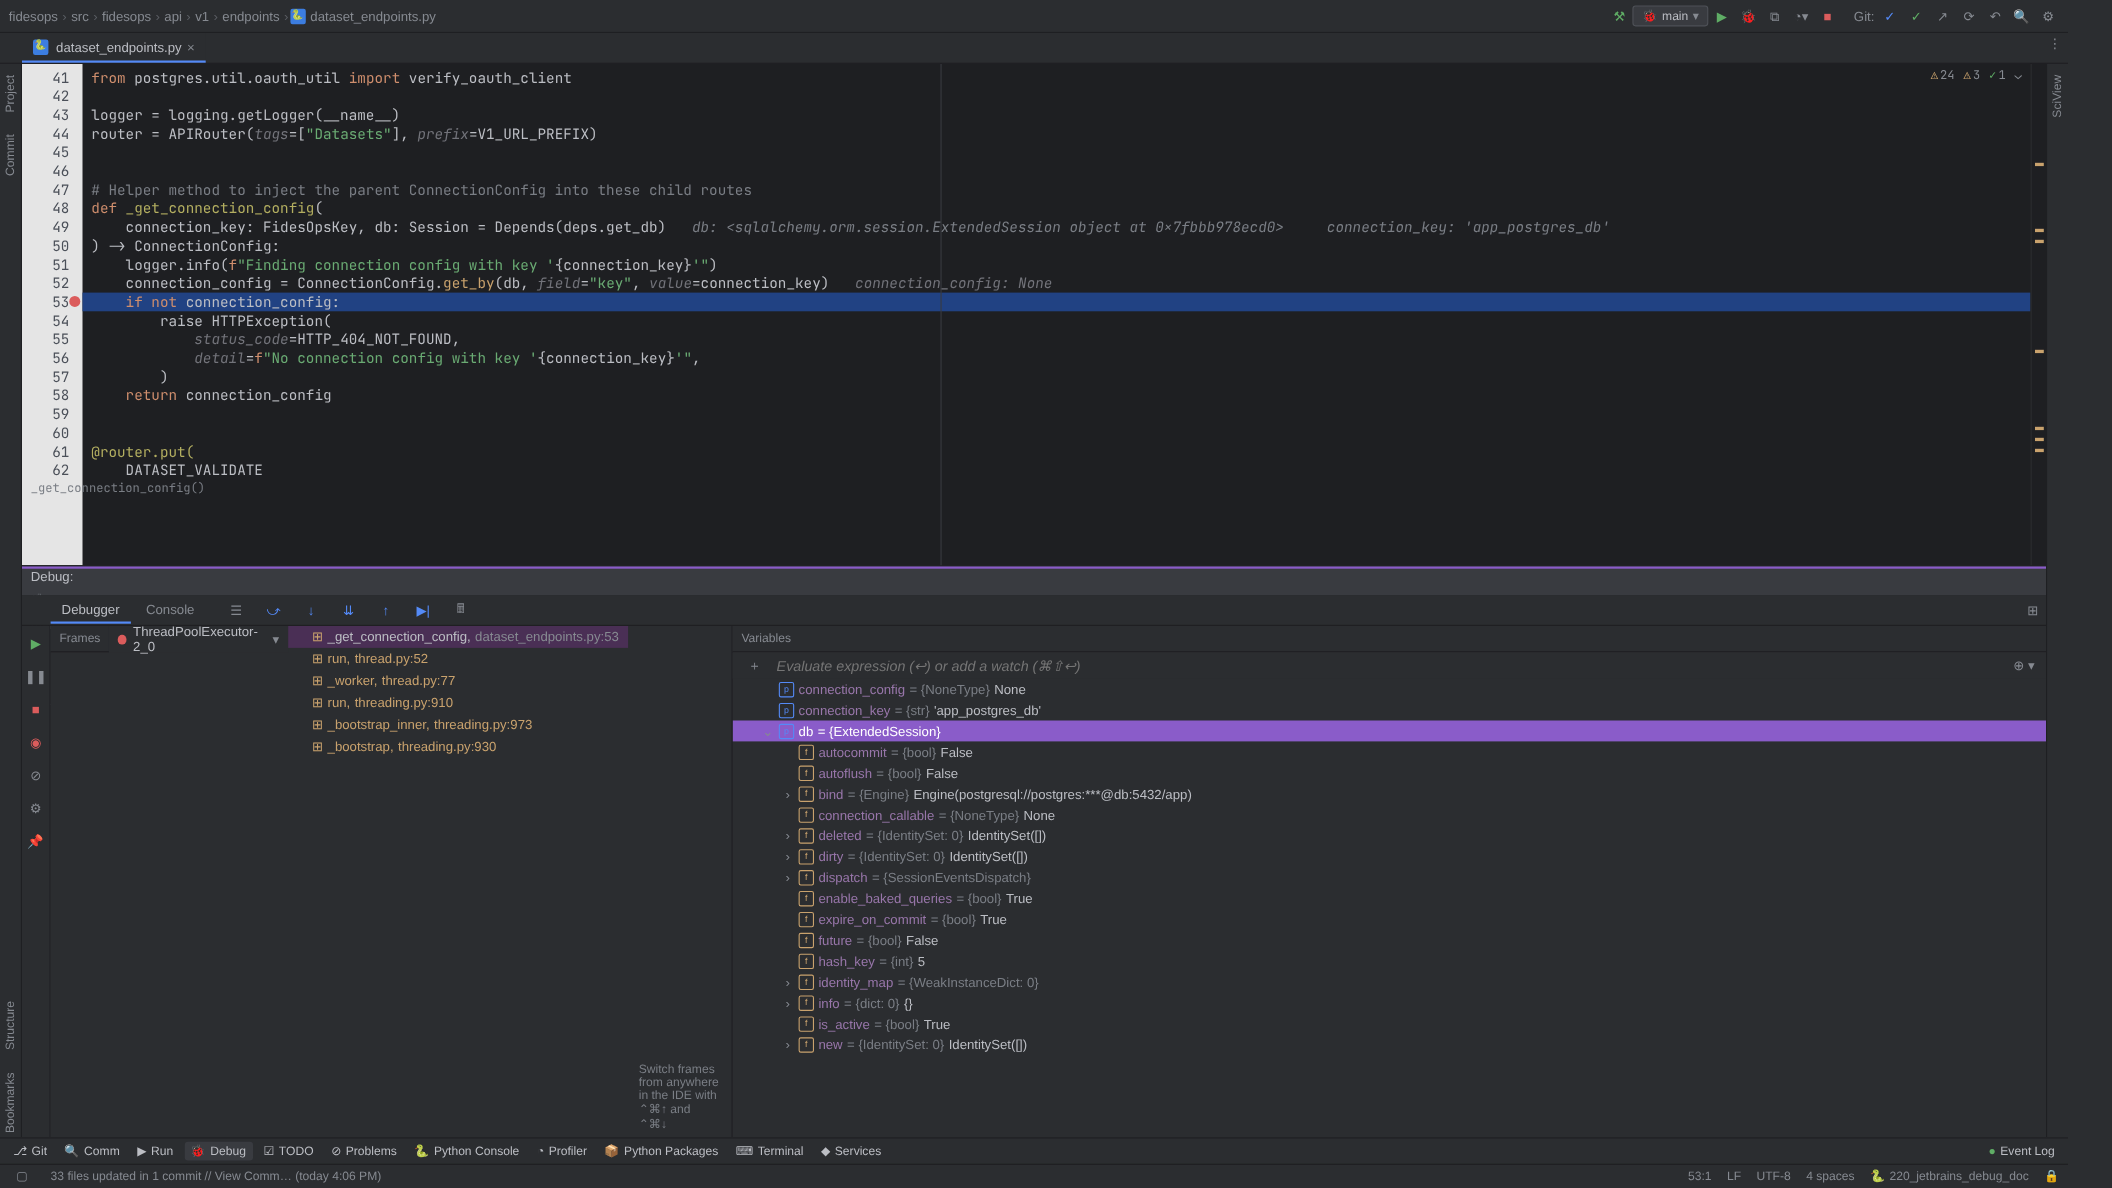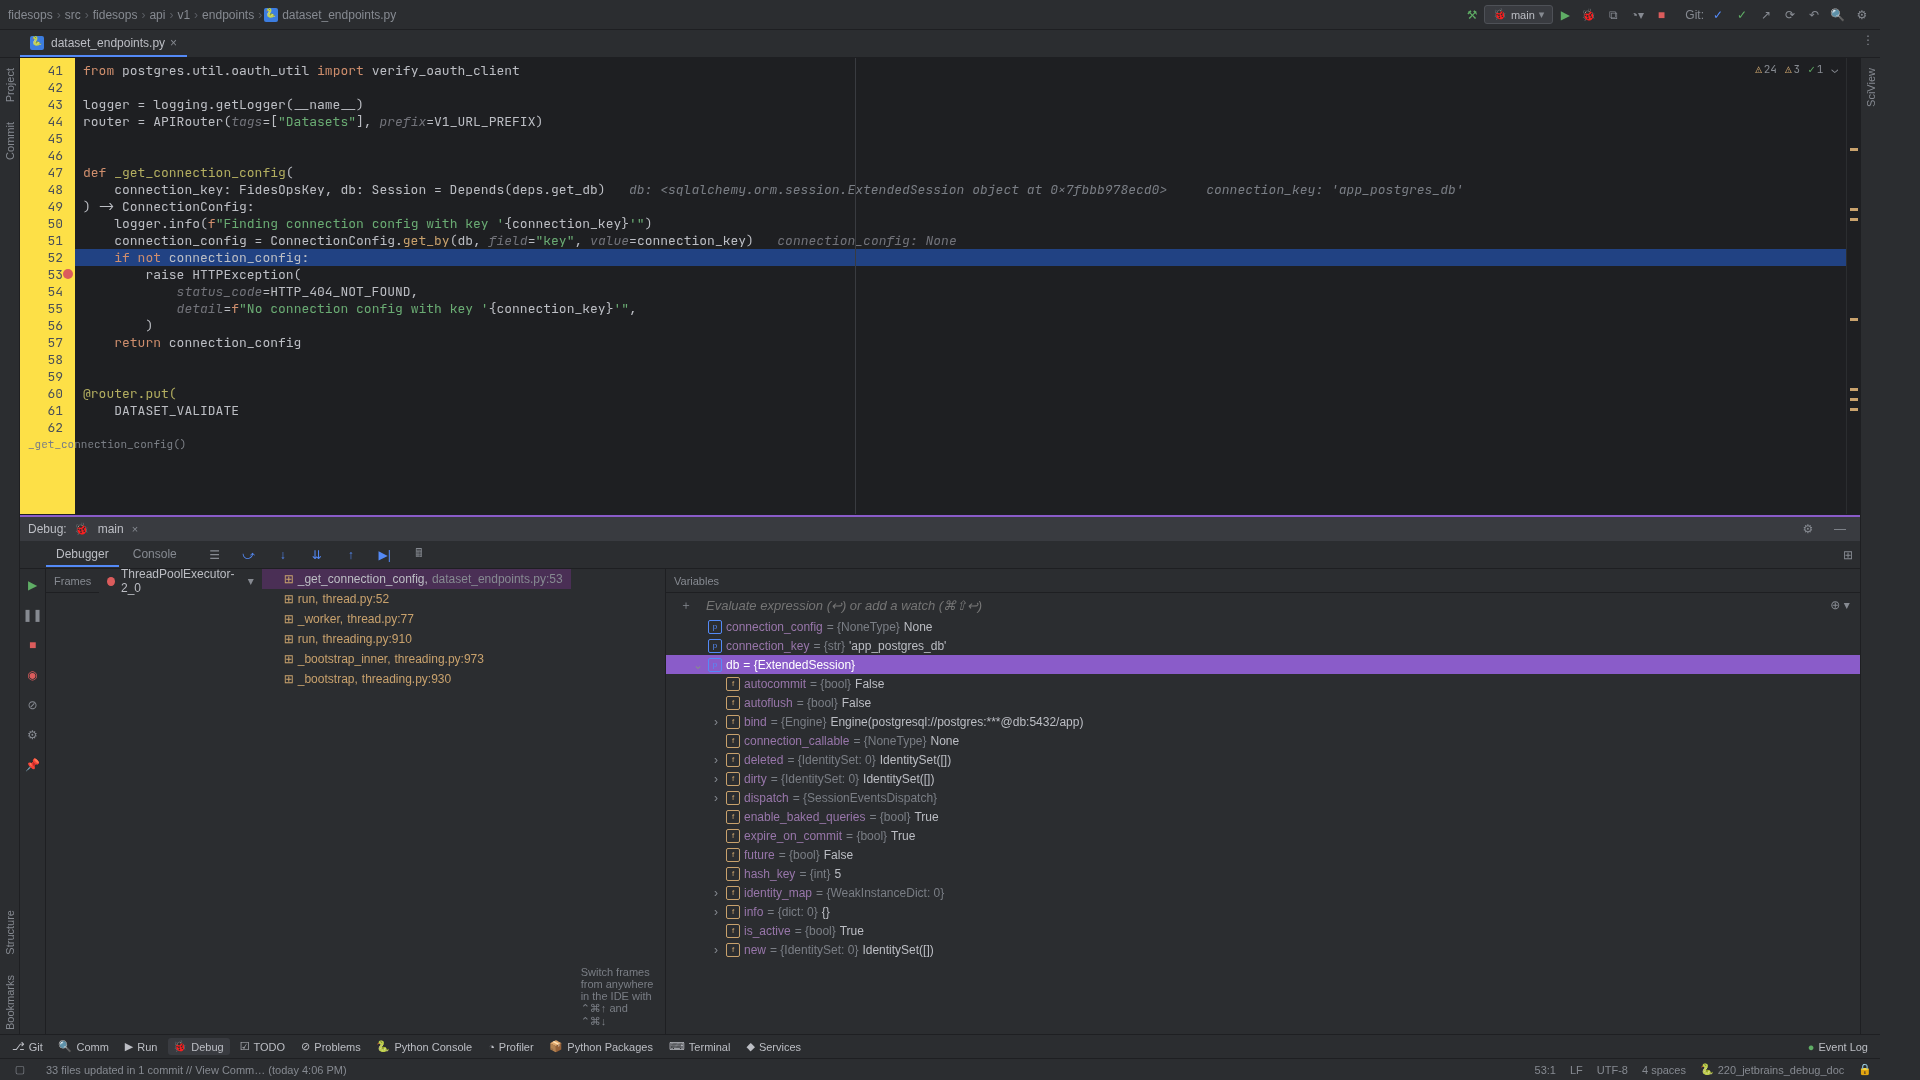--- a/index.html
+++ b/index.html
@@ -30,40 +30,40 @@
 
 .lstrip { width:20px; background:#2b2d30; border-right:1px solid #1e1f22; display:flex; flex-direction:column; align-items:center; padding-top:6px; gap:12px; }
 .vlabel { writing-mode:vertical-rl; transform:rotate(180deg); font-size:11px; color:#868a91; padding:4px 0; cursor:pointer; }
 .vlabel.r { writing-mode:vertical-rl; }
 
 
 .rstrip { width:20px; background:#2b2d30; border-left:1px solid #1e1f22; display:flex; flex-direction:column; align-items:center; padding-top:6px; gap:12px; }
 
 
 .editor-wrap { flex:1; display:flex; overflow:hidden; background:#1e1f22; }
-.gutter { width:55px; background:#fde047; text-align:right; color:#4b5059; padding-top:4px; }
+.gutter { width:55px; background:#e5e5e5; text-align:right; color:#4b5059; padding-top:4px; }
 .gline { height:17px; line-height:17px; padding-right:12px; position:relative; }
 .bp { position:absolute; right:2px; top:3px; width:10px; height:10px; border-radius:50%; background:#db5c5c; }
 .code { flex:1; padding-top:4px; position:relative; }
 .cline { height:17px; line-height:17px; white-space:pre; padding-left:8px; }
 .cline.hl { background:#214283; }
 .c-kw { color:#cf8e6d; }
 .c-str { color:#6aab73; } .c-com { color:#7a7e85; font-style:normal; } .c-param { color:#72737a; font-style:italic;margin-top:36px; }
 .c-dec { color:#b3ae60; } .c-yellow { color:#c9a26d; }
 .vguide { position:absolute; top:0; bottom:0; left:780px; width:1px; background:#393b40; }
 .inspection { position:absolute; top:4px; right:8px; font-size:11px; color:#868a91; display:flex; gap:8px; align-items:center; }
 .inspection .warn::before { content:"⚠"; color:#c9a26d; margin-right:2px; }
 .inspection .err::before { content:"⚠"; color:#c9a26d; margin-right:2px; }
 .inspection .ok::before { content:"✓"; color:#5fad65; margin-right:2px; }
 .minimap { width:14px; background:#1e1f22; border-left:1px solid #2b2d30; position:relative; }
 .mark { position:absolute; right:2px; width:8px; height:3px; background:#c9a26d; }
 
 
 .debugpanel { height:520px; background:#2b2d30; border-top:1px solid #1e1f22; display:flex; flex-direction:column; }
-.dbg-title { height:26px; display:flex; align-items:center; background:#393b40; border-top:2px solid #8a5cc9; padding:0 8px; gap:8px; }
+.dbg-title { height:26px; display:flex; background:#393b40; border-top:2px solid #8a5cc9; padding:0 8px; gap:8px;flex-direction:column; }
 .dbg-tabs { height:28px; display:flex; align-items:center; background:#2b2d30; border-bottom:1px solid #1e1f22; padding-left:26px; gap:4px; }
 .dbg-tab { padding:4px 10px; border-bottom:2px solid transparent; color:#868a91; }
 .dbg-tab.active { border-bottom-color:#548af7; color:#bcbec4; }
 .dbg-iconrow { display:flex; gap:10px; margin-left:12px; }
 .dbg-body { flex:1; display:flex; overflow:hidden; }
 .dbg-left { width:26px; background:#2b2d30; border-right:1px solid #1e1f22; display:flex; flex-direction:column; align-items:center; padding-top:6px; gap:10px; }
 .frames { width:620px; display:flex; flex-direction:row; background:#2b2d30; border-right:1px solid #1e1f22; }
 .pane-hdr { height:24px; background:#2b2d30; border-bottom:1px solid #1e1f22; font-size:11px; color:#868a91; padding:4px 8px; display:flex; align-items:center; }
 .thread { height:24px; background:#2b2d30; padding:2px 8px; display:flex; align-items:center; gap:6px; }
 .thread .dot { width:9px; height:9px; border-radius:50%; background:#db5c5c; }
@@ -187,20 +187,21 @@
             <span class="warn">3</span>
             <span class="ok">1</span>
             <span style="color:#868a91">⌄</span>
           </div>
           <div class="cline"><span class="c-kw">from </span><span>postgres.util.oauth_util </span><span class="c-kw">import </span><span>verify_oauth_client</span></div>
           <div class="cline"></div>
           <div class="cline">logger = logging.getLogger(__name__)</div>
           <div class="cline"><span>router = APIRouter(</span><span class="c-param">tags</span><span>=[</span><span class="c-str">"Datasets"</span><span>], </span><span class="c-param">prefix</span><span>=V1_URL_PREFIX)</span></div>
           <div class="cline"></div>
           <div class="cline"></div>
+          <div class="cline"><span class="c-com"># Helper method to inject the parent ConnectionConfig into these child routes</span></div>
           <div class="cline"><span class="c-kw">def </span><span class="c-dec">_get_connection_config</span><span>(</span></div>
           <div class="cline"><span>    connection_key: FidesOpsKey, db: Session = Depends(deps.get_db)</span><span class="c-param" style="color:#7a7e85">   db: &lt;sqlalchemy.orm.session.ExtendedSession object at 0x7fbbb978ecd0&gt;     connection_key: 'app_postgres_db'</span></div>
           <div class="cline">) -&gt; ConnectionConfig:</div>
           <div class="cline"><span>    logger.info(</span><span class="c-kw">f</span><span class="c-str">"Finding connection config with key '</span><span>{connection_key}</span><span class="c-str">'"</span><span>)</span></div>
           <div class="cline"><span>    connection_config = ConnectionConfig.</span><span class="c-yellow">get_by</span><span>(db, </span><span class="c-param">field</span><span>=</span><span class="c-str">"key"</span><span>, </span><span class="c-param">value</span><span>=connection_key)</span><span class="c-param">   connection_config: None</span></div>
           <div class="cline hl"><span class="c-kw">    if not </span><span>connection_config:</span></div>
           <div class="cline">        raise HTTPException(</div>
           <div class="cline"><span>            </span><span class="c-param">status_code</span><span>=HTTP_404_NOT_FOUND,</span></div>
           <div class="cline"><span>            </span><span class="c-param">detail</span><span>=</span><span class="c-kw">f</span><span class="c-str">"No connection config with key '</span><span>{connection_key}</span><span class="c-str">'"</span><span>,</span></div>
           <div class="cline">        )</div>

